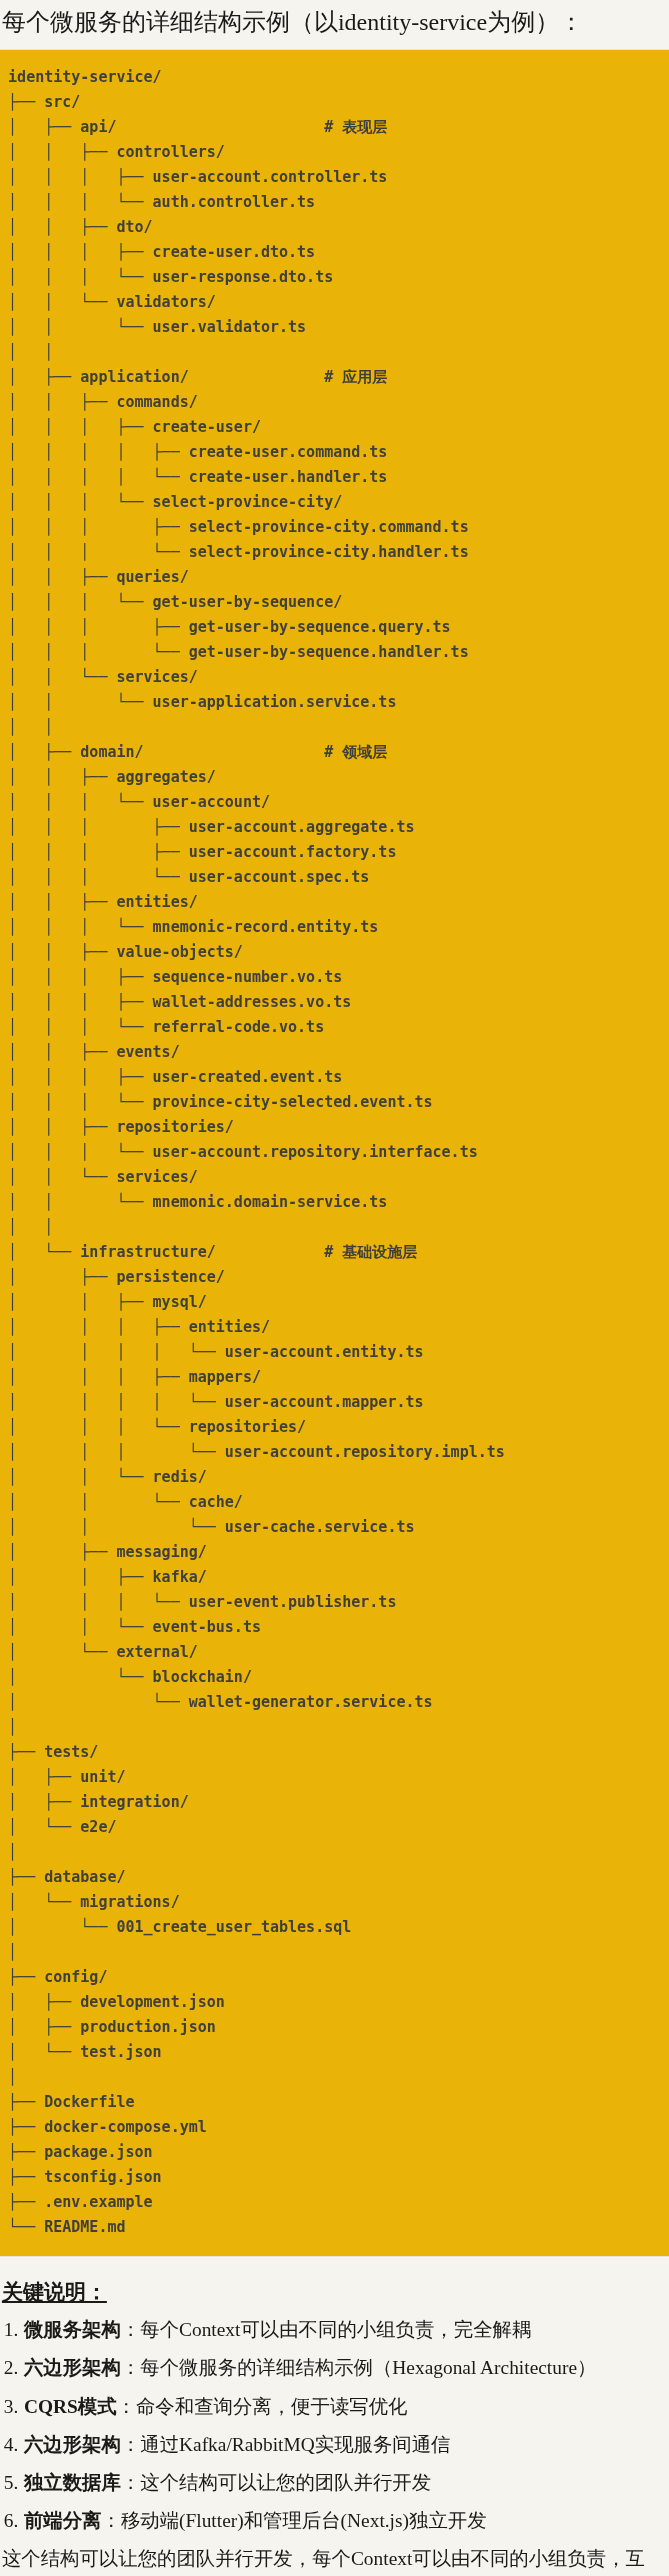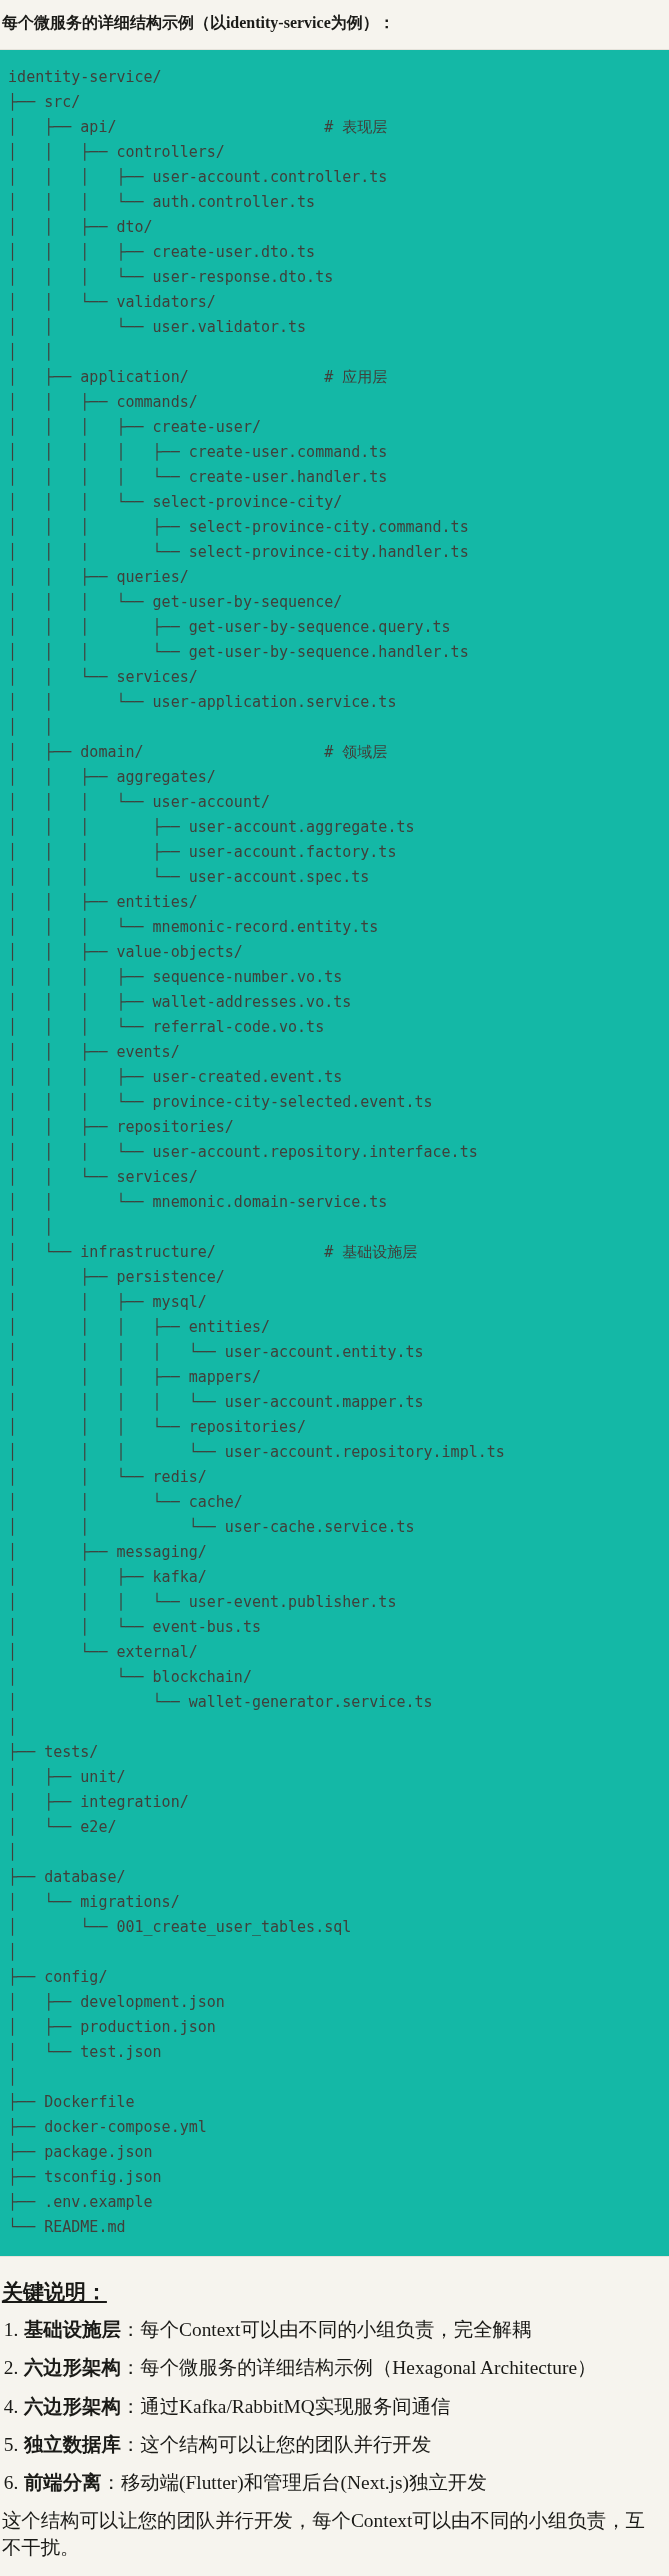--- a/index.html
+++ b/index.html
@@ -5,30 +5,31 @@
   html { background:#f6f4ee; }
   body {
     margin:0;
     width:669px;
     background:#f6f4ee;
     color:#1a1a17;
     font-family:"Liberation Serif", serif;
   }
   .doc { width:669px; }
   .title {
-    font-size:16px;
+    font-size:24px;
     line-height:33px;
-    font-weight:700;
+    font-weight:400;
     margin:6.3px 0 0 1.9px;
   }
   .codeblock {
     margin-top:9.4px;
-    background:#14b8a6;
+    background:#eab308;
     border-top:0.6px solid #e6e3db;
     border-bottom:0.6px solid #e6e3db;
+    font-weight:bold;
   }
   .codeblock pre {
     margin:0;
     padding:15.6px 6.3px 15.6px 8.1px;
     font-family:"DejaVu Sans Mono", monospace;
     font-size:15px;
     line-height:25px;
     color:#40403b;
     white-space:pre;
     overflow:hidden;
@@ -157,22 +158,23 @@
 ├── package.json
 ├── tsconfig.json
 ├── .env.example
 └── README.md</pre>
   </div>
 
   <div class="notes">
     <h2>关键说明：</h2>
 
     <ol>
-      <li><span class="num">1.</span><b>基础设施层</b><span>：每个Context可以由不同的小组负责，完全解耦</span></li>
+      <li><span class="num">1.</span><b>微服务架构</b><span>：每个Context可以由不同的小组负责，完全解耦</span></li>
       <li><span class="num">2.</span><b>六边形架构</b><span>：每个微服务的详细结构示例（Hexagonal Architecture）</span></li>
+      <li><span class="num">3.</span><b>CQRS模式</b><span>：命令和查询分离，便于读写优化</span></li>
       <li><span class="num">4.</span><b>六边形架构</b><span>：通过Kafka/RabbitMQ实现服务间通信</span></li>
       <li><span class="num">5.</span><b>独立数据库</b><span>：这个结构可以让您的团队并行开发</span></li>
       <li><span class="num">6.</span><b>前端分离</b><span>：移动端(Flutter)和管理后台(Next.js)独立开发</span></li>
     </ol>
 
     <p class="closing">这个结构可以让您的团队并行开发，每个Context可以由不同的小组负责，互不干扰。</p>
   </div>
 
 </div>
 

